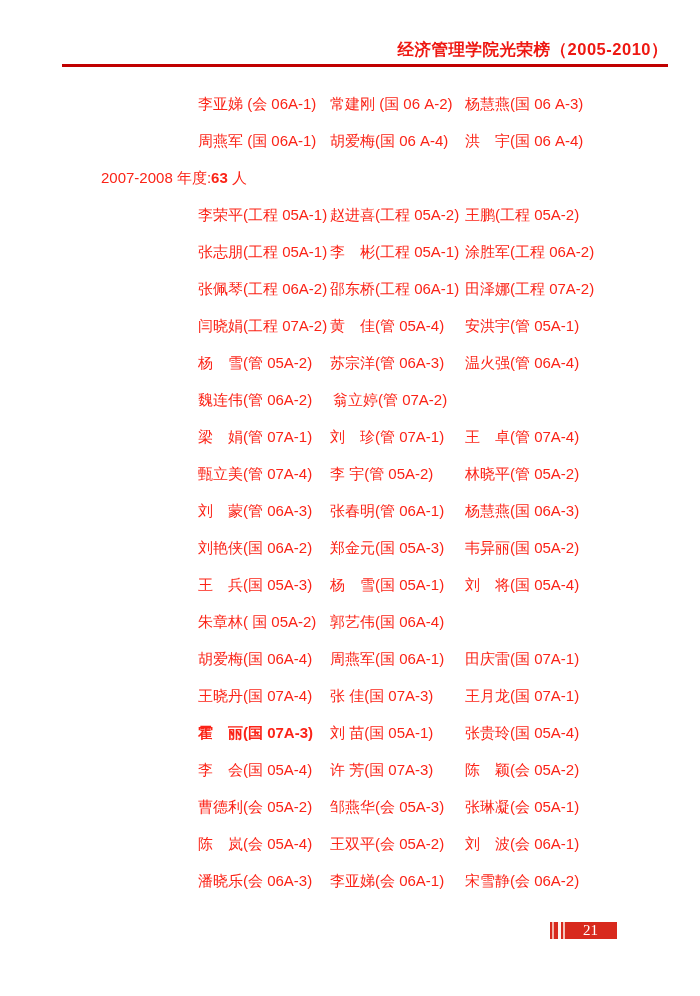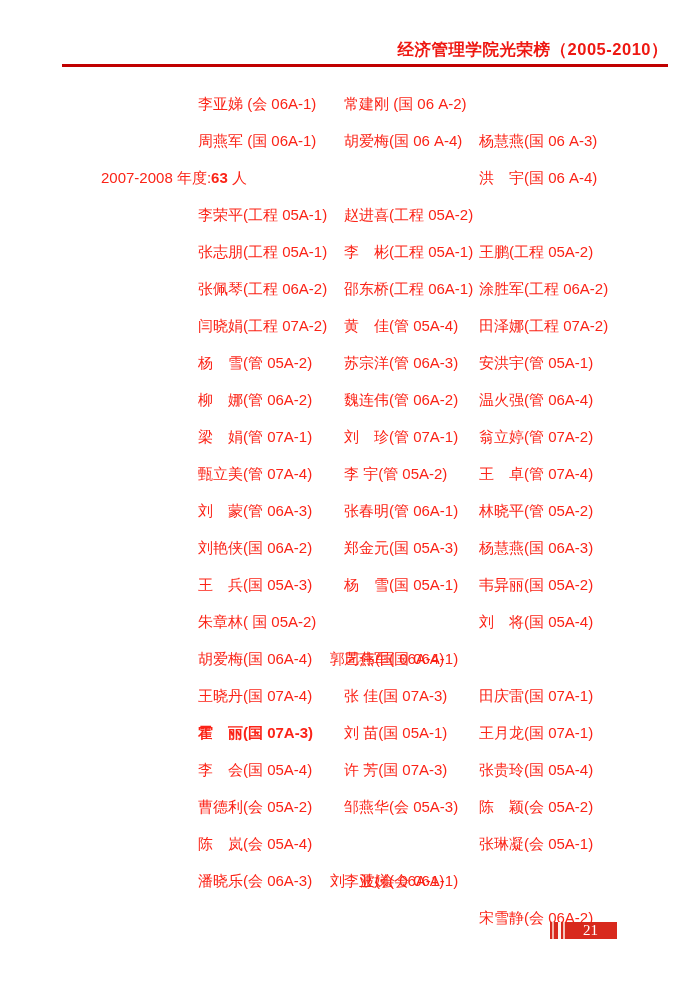--- a/index.html
+++ b/index.html
@@ -18,22 +18,22 @@
     background:var(--red-rule);
   }
   .lines{
     position:absolute;top:94px;left:0;width:700px;color:var(--red-body);
     font-size:15px;
   }
   .line{height:37px;line-height:19px;white-space:nowrap;}
   .name-line{padding-left:198px;display:flex;}
   .cell{display:block;}
   .cell1{width:132px;}
-  .cell2{width:135px;margin-left:14px;}
-  .cell3{flex:1;margin-top:37px;}
+  .cell2{width:135px;}
+  .cell3{flex:1;}
   .section-line{padding-left:101px;}
   .bold{font-weight:bold;}
   .page-badge{
     position:absolute;left:550px;top:922px;width:67px;height:17px;
     background:linear-gradient(90deg,
       var(--badge-bg) 0 2px,#f0b3a9 2px 4px,var(--badge-bg) 4px 8px,
       #fdf2ef 8px 11px,var(--badge-bg) 11px 13px,#f3c4bb 13px 15px,
       var(--badge-bg) 15px 100%);
     display:flex;align-items:center;justify-content:center;
     font-family:"Liberation Serif","DejaVu Serif",serif;
@@ -78,21 +78,20 @@
       <span class="cell cell1">闫晓娟(工程 07A-2)</span>
       <span class="cell cell2">黄　佳(管 05A-4)</span>
       <span class="cell cell3">安洪宇(管 05A-1)</span>
     </div>
     <div class="line name-line">
       <span class="cell cell1">杨　雪(管 05A-2)</span>
       <span class="cell cell2">苏宗洋(管 06A-3)</span>
       <span class="cell cell3">温火强(管 06A-4)</span>
     </div>
     <div class="line name-line">
-      <span class="cell cell1">柳　娜(管 06A-2)</span>
       <span class="cell cell2">魏连伟(管 06A-2)</span>
       <span class="cell cell3">翁立婷(管 07A-2)</span>
     </div>
     <div class="line name-line">
       <span class="cell cell1">梁　娟(管 07A-1)</span>
       <span class="cell cell2">刘　珍(管 07A-1)</span>
       <span class="cell cell3">王　卓(管 07A-4)</span>
     </div>
     <div class="line name-line">
       <span class="cell cell1">甄立美(管 07A-4)</span>
@@ -138,20 +137,21 @@
       <span class="cell cell2">许 芳(国 07A-3)</span>
       <span class="cell cell3">陈　颖(会 05A-2)</span>
     </div>
     <div class="line name-line">
       <span class="cell cell1">曹德利(会 05A-2)</span>
       <span class="cell cell2">邹燕华(会 05A-3)</span>
       <span class="cell cell3">张琳凝(会 05A-1)</span>
     </div>
     <div class="line name-line">
       <span class="cell cell1">陈　岚(会 05A-4)</span>
+      <span class="cell cell2">王双平(会 05A-2)</span>
       <span class="cell cell3">刘　波(会 06A-1)</span>
     </div>
     <div class="line name-line">
       <span class="cell cell1">潘晓乐(会 06A-3)</span>
       <span class="cell cell2">李亚娣(会 06A-1)</span>
       <span class="cell cell3">宋雪静(会 06A-2)</span>
     </div>
   </div>
 
 <div class="page-badge">

